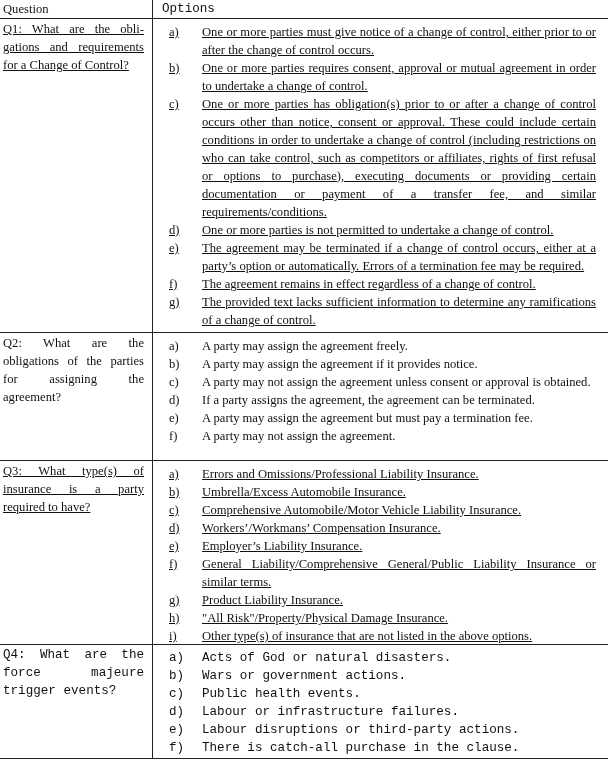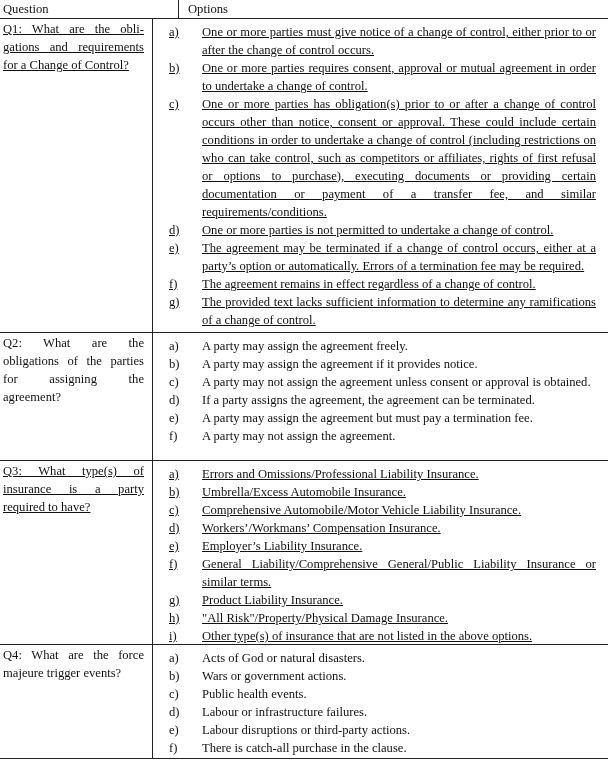--- a/index.html
+++ b/index.html
@@ -22,30 +22,31 @@
       left: 0;
       top: 0;
       width: 608px;
     }
     .hdr {
       display: flex;
       height: 18px;
       border-bottom: 1.3px solid #222;
     }
     .hdr .c1 {
-      width: 179px;
+      width: 153px;
       box-sizing: border-box;
       padding-left: 3px;
       border-right: 1.3px solid #222;
       line-height: 18px;
     }
     .hdr .c2 {
       flex: 1;
       padding-left: 9px;
       line-height: 18px;
+      font-family: Liberation Mono, monospace;
     }
     .row {
       display: flex;
       border-bottom: 1.3px solid #222;
     }
     .row .q {
       width: 153px;
       box-sizing: border-box;
       padding: 1px 8px 0 3px;
       border-right: 1.3px solid #222;
@@ -68,21 +69,21 @@
       box-sizing: border-box;
     }
     .opt .txt {
       flex: 1;
       text-align: justify;
       margin-left: 12px;
     }
     #r1 { height: 313px; text-decoration: underline; }
     #r2 { height: 127px; }
     #r3 { height: 183px; text-decoration: underline; }
-    #r4 { height: 113px; }
+    #r4 { height: 113px; font-family: Liberation Mono, monospace; }
   </style>
 </head>
 <body>
 
 <div class="table">
   <div class="hdr">
     <div class="c1">Question</div>
     <div class="c2">Options</div>
   </div>
 

